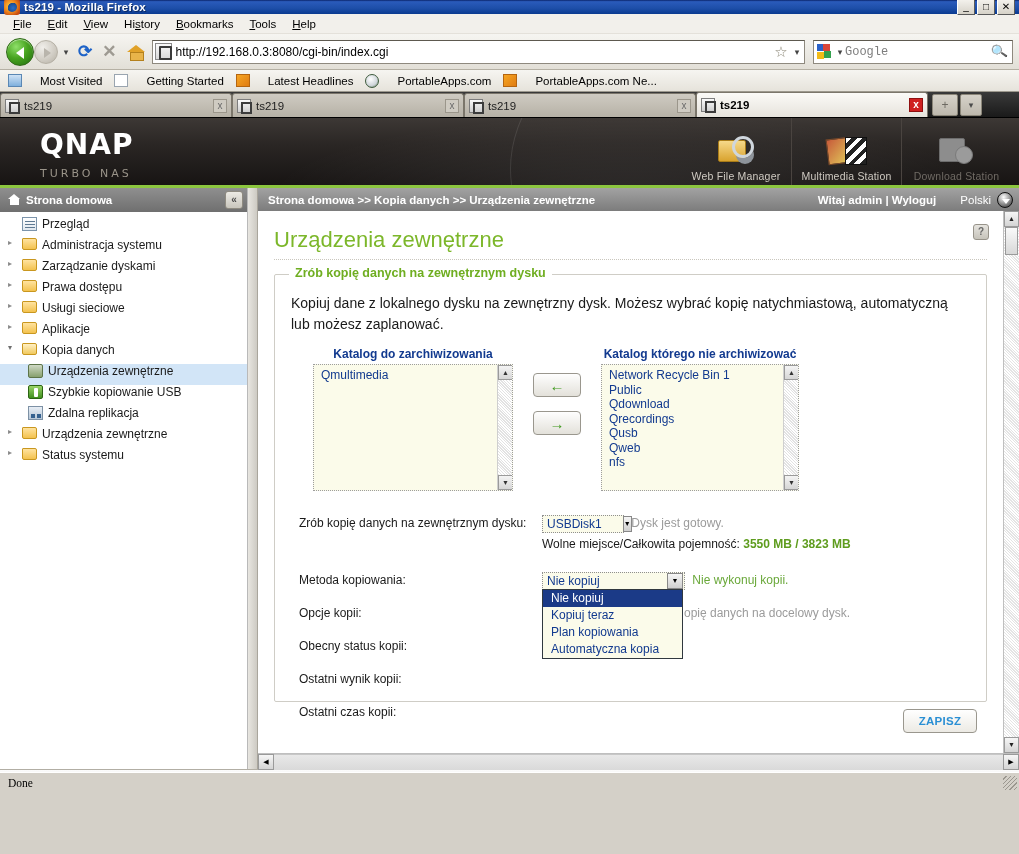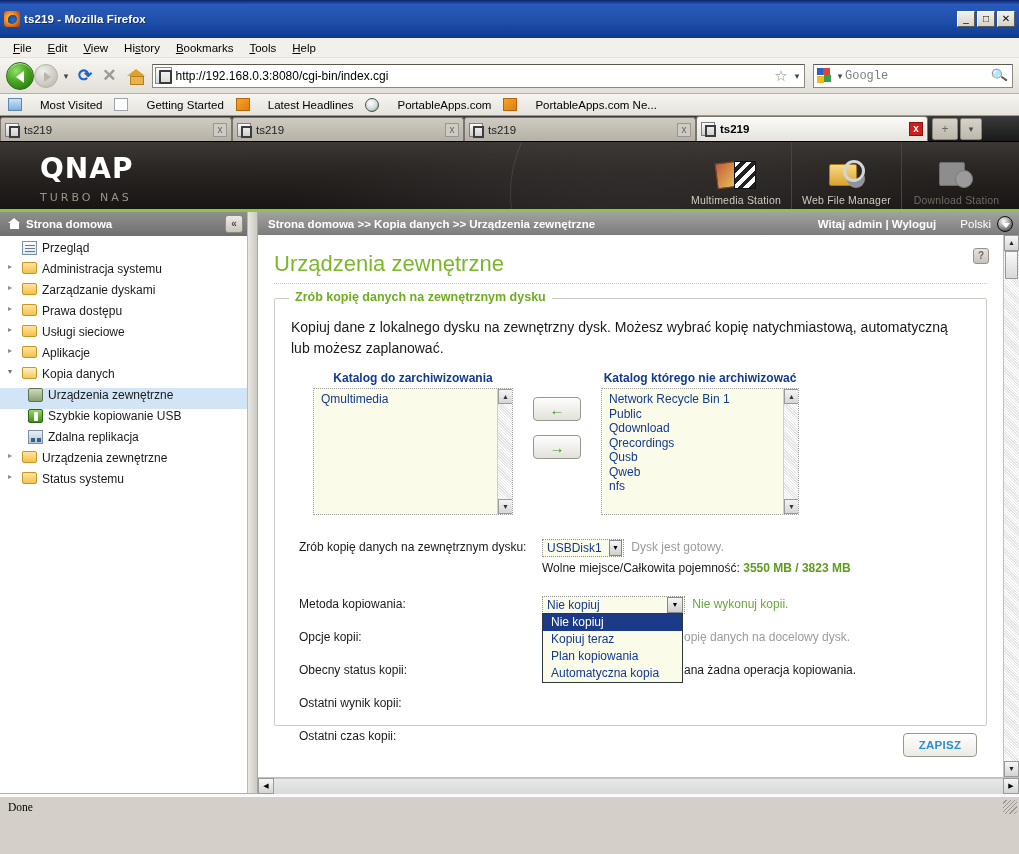--- a/index.html
+++ b/index.html
@@ -8,21 +8,21 @@
     width: 1019px; height: 854px;
     overflow: hidden;
     font-family: "Liberation Sans", sans-serif;
     font-size: 12px;
     background: #d4d0c8;
   }
   #app { position: relative; width: 1019px; height: 854px; }
 
   
   .titlebar {
-    height: 38px;
+    height: 14px;
     background: linear-gradient(to bottom,#0a246a 0%,#2a5bbb 12%,#1d4ea8 60%,#0a3a90 100%);
     display: flex; align-items: center;
     padding: 0 2px 0 4px;
     color: #fff;
   }
   .titlebar .tb-icon {
     width: 16px; height: 16px; margin-right: 4px;
     background: radial-gradient(circle at 40% 45%, #ffd24a 0%, #f08a1e 45%, #c44a10 80%);
     border-radius: 3px;
     position: relative;
@@ -317,21 +317,21 @@
   .fval { flex:1; position:relative; line-height:20px;}
   .green { color:#5e9c1e; font-weight:bold; }
   .greenlt { color:#6aa83a; }
   .grey { color:#9b9b9b; }
 
   .selbox {
     display:inline-flex; align-items:center; height:18px;
     border:1px dotted #8f8f8f; background:#fbfbea; padding:0 0 0 4px;
     color:#123a8f; font-size:12px; vertical-align:middle;
   }
-  .selbox .sv { padding-right:6px; }
+  .selbox .sv { padding-right:20px; }
   .selbox .sarrow {
     width:16px;height:16px;margin:0 1px;
     background:linear-gradient(to bottom,#f6f6f6,#cfcfcf); border:1px solid #888;
     display:flex;align-items:center;justify-content:center; font-size:7px; color:#000;
   }
   .selbox.disk { width:82px; }
   .selbox.method { width:143px; }
 
   .dropdown-open {
     position:absolute; left:0; top:19px; width:141px;
@@ -481,26 +481,26 @@
 
   <div class="page">
 
     <div class="qnap-header">
       <div class="qnap-logo">
         <div class="lg">QNAP</div>
         <div class="sub">TURBO NAS</div>
       </div>
       <div class="hdr-apps">
         <div class="hdr-app">
+          <span class="ai ai-wfm"></span>
+          <span class="al">Web File Manager</span>
+        </div>
+        <div class="hdr-app">
           <span class="ai ai-mm"></span>
           <span class="al">Multimedia Station</span>
-        </div>
-        <div class="hdr-app">
-          <span class="ai ai-wfm"></span>
-          <span class="al">Web File Manager</span>
         </div>
         <div class="hdr-app dim">
           <span class="ai ai-dl"></span>
           <span class="al">Download Station</span>
         </div>
       </div>
     </div>
 
     <div class="body-wrap">
 
@@ -659,21 +659,20 @@
                   </div>
                 </div>
 
                 <div class="frow" style="margin-top:7px">
                   <div class="flabel">Opcje kopii:</div>
                   <div class="fval grey" style="padding-left:142px">opię danych na docelowy dysk.</div>
                 </div>
 
                 <div class="frow" style="margin-top:7px">
                   <div class="flabel">Obecny status kopii:</div>
-                  <div class="fval" style="padding-left:142px">ana żadna operacja kopiowania.</div>
                 </div>
 
                 <div class="frow" style="margin-top:7px">
                   <div class="flabel">Ostatni wynik kopii:</div>
                   <div class="fval"></div>
                 </div>
 
                 <div class="frow" style="margin-top:7px">
                   <div class="flabel">Ostatni czas kopii:</div>
                   <div class="fval"></div>

